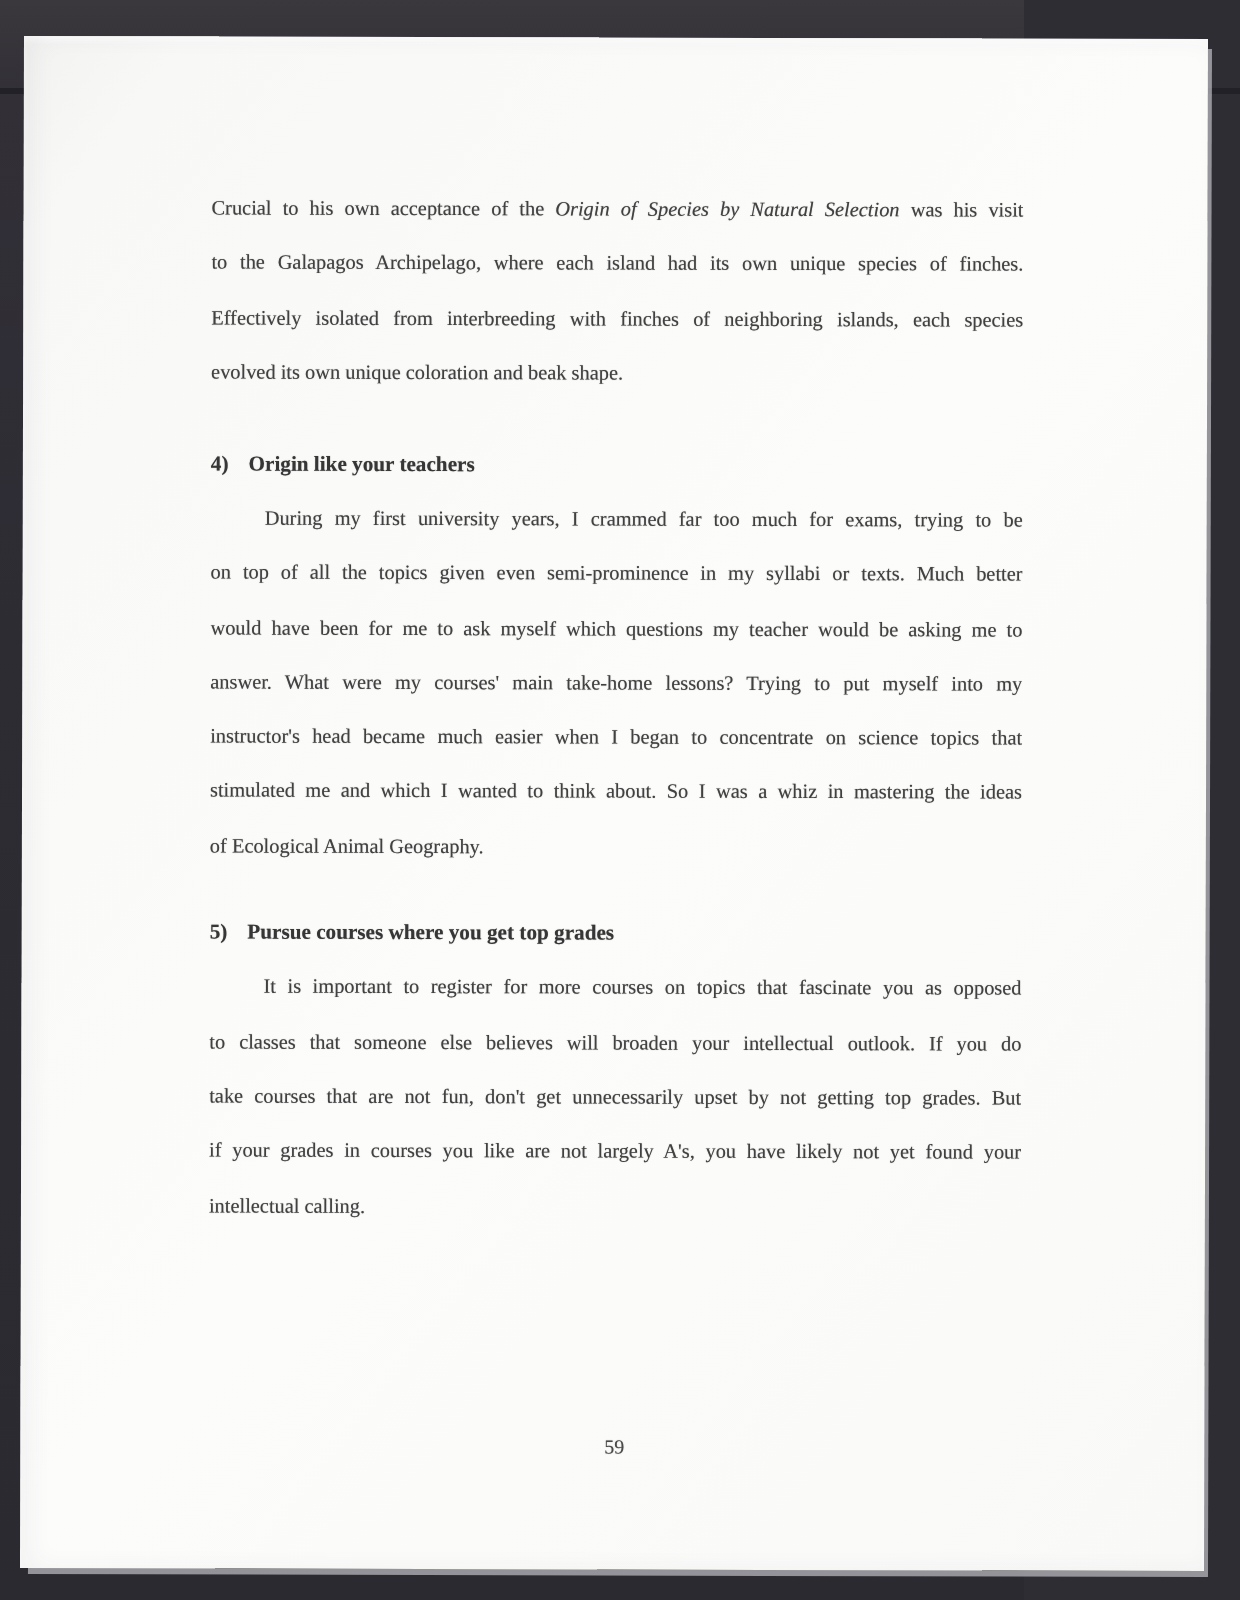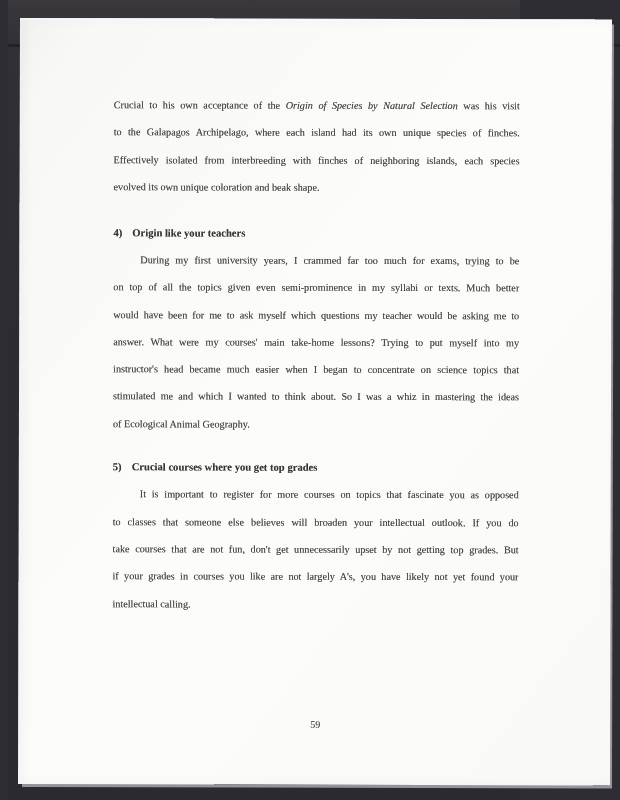--- a/index.html
+++ b/index.html
@@ -2,21 +2,21 @@
 <html><head>
 <meta charset="utf-8">
 <style>
   html, body { margin: 0; padding: 0; }
   body {
     width: 620px; height: 800px; position: relative; overflow: hidden;
     background: #2e2d34;
     font-family: "Liberation Serif", serif;
   }
   .backdrop {
-    position: absolute; left: 8px; top: 0; width: 512px; height: 800px;
+    position: absolute; left: 0; top: 0; width: 512px; height: 800px;
     background: linear-gradient(180deg, #3a383c 0%, #322f37 6%, #2d2c33 40%, #2b2a31 100%);
   }
   .seam {
     position: absolute; left: 0; top: 44px; width: 620px; height: 3px;
     background: #222128;
   }
   .paper {
     position: absolute; left: 12px; top: 18px; width: 592px; height: 766px;
     background: linear-gradient(128deg, #f2f2f1 0%, #f8f8f7 7%, #fcfcfb 50%, #f9f9f8 100%);
     box-shadow: 3px 4px 0 -1px rgba(204,204,210,0.65),
@@ -77,21 +77,21 @@
             <div class="line">would have been for me to ask myself which questions my teacher would be asking me to</div>
             <div class="line">answer.  What were my courses' main take-home lessons?  Trying to put myself into my</div>
             <div class="line">instructor's head became much easier when I began to concentrate on science topics that</div>
             <div class="line">stimulated me and which I wanted to think about.  So I was a whiz in mastering the ideas</div>
             <div class="line">of Ecological Animal Geography.</div>
           </div>
       </div>
 
       <div class="section section-5">
         <div class="heading">
-          <span class="h-num">5)</span><span class="h-title">Crucial courses where you get top grades</span>
+          <span class="h-num">5)</span><span class="h-title">Pursue courses where you get top grades</span>
         </div>
         <div class="paragraph indent-first">
             <div class="line">It is important to register for more courses on topics that fascinate you as opposed</div>
             <div class="line">to classes that someone else believes will broaden your intellectual outlook.  If you do</div>
             <div class="line">take courses that are not fun, don't get unnecessarily upset by not getting top grades.  But</div>
             <div class="line">if your grades in courses you like are not largely A's, you have likely not yet found your</div>
             <div class="line">intellectual calling.</div>
           </div>
       </div>
 

